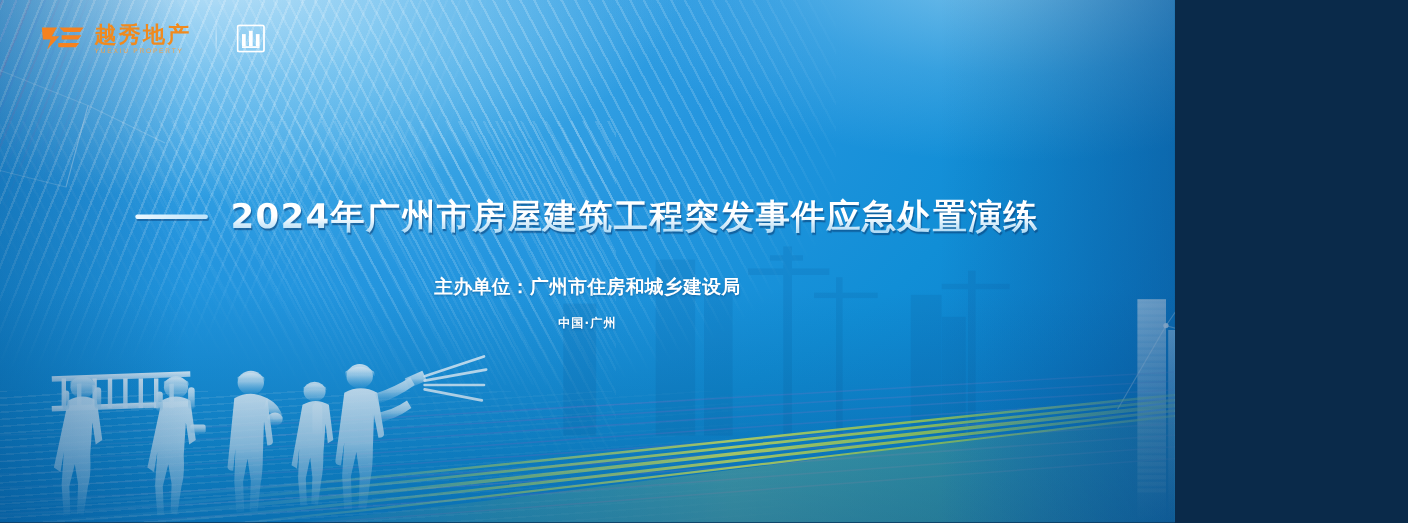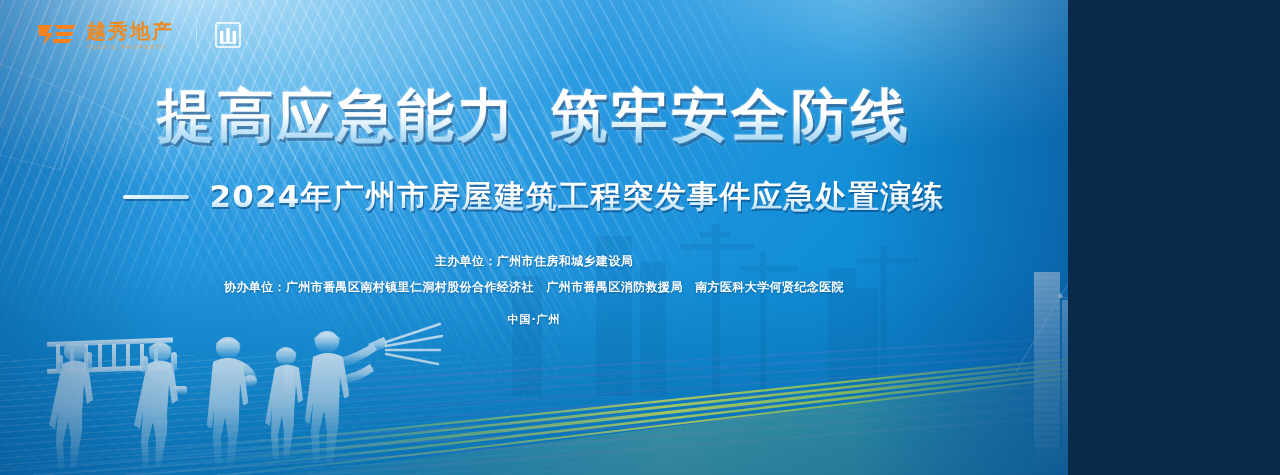--- a/index.html
+++ b/index.html
@@ -166,21 +166,21 @@
     filter: drop-shadow(1.5px 2px 0px rgba(10,60,115,0.55));
   }
 
   
   .credits {
     position: absolute; left: 0; right: 0; top: 248px;
     text-align: center; z-index: 25; color: #ffffff;
     font-family: "DejaVu Sans", "Liberation Sans", sans-serif;
   }
   .credit-line {
-    font-size: 12px; font-weight: 700; letter-spacing: .4px;
+    font-size: 17px; font-weight: 700; letter-spacing: .4px;
     line-height: 26px; color: #ffffff;
     text-shadow: 0 1px 2px rgba(6,60,110,0.45);
     white-space: pre;
   }
   .city {
     margin-top: 12px; font-size: 11px; font-weight: 700; color: #ffffff;
     letter-spacing: 1px; text-shadow: 0 1px 2px rgba(6,60,110,0.45);
   }
 </style>
 </head>
@@ -440,30 +440,24 @@
       <svg class="cscec-mark" viewBox="0 0 26 26" style="border:none;background:none;">
         <rect x="1" y="1" width="24" height="24" fill="none" stroke="#ffffff" stroke-width="1.6" rx="1.5"></rect>
         <rect x="5" y="9" width="3.4" height="11" fill="#ffffff"></rect>
         <rect x="11.3" y="6" width="3.4" height="14" fill="#ffffff"></rect>
         <rect x="17.6" y="9" width="3.4" height="11" fill="#ffffff"></rect>
         <rect x="5" y="20" width="16" height="1.6" fill="#ffffff"></rect>
       </svg>
     </div>
   </div>
 
-  <div class="headline">
-    <span class="h1">
-      <span>提高应急能力</span><span class="gap"></span><span>筑牢安全防线</span>
-    </span>
-  </div>
 
   <div class="subline">
     <span class="dash"></span>
     <span class="h2">2024年广州市房屋建筑工程突发事件应急处置演练</span>
   </div>
 
   <div class="credits">
     <div class="credit-line">主办单位：广州市住房和城乡建设局</div>
-    <div class="credit-line">协办单位：广州市番禺区南村镇里仁洞村股份合作经济社　广州市番禺区消防救援局　南方医科大学何贤纪念医院</div>
     <div class="city">中国·广州</div>
   </div>
 
 </div>
 
 </body></html>

